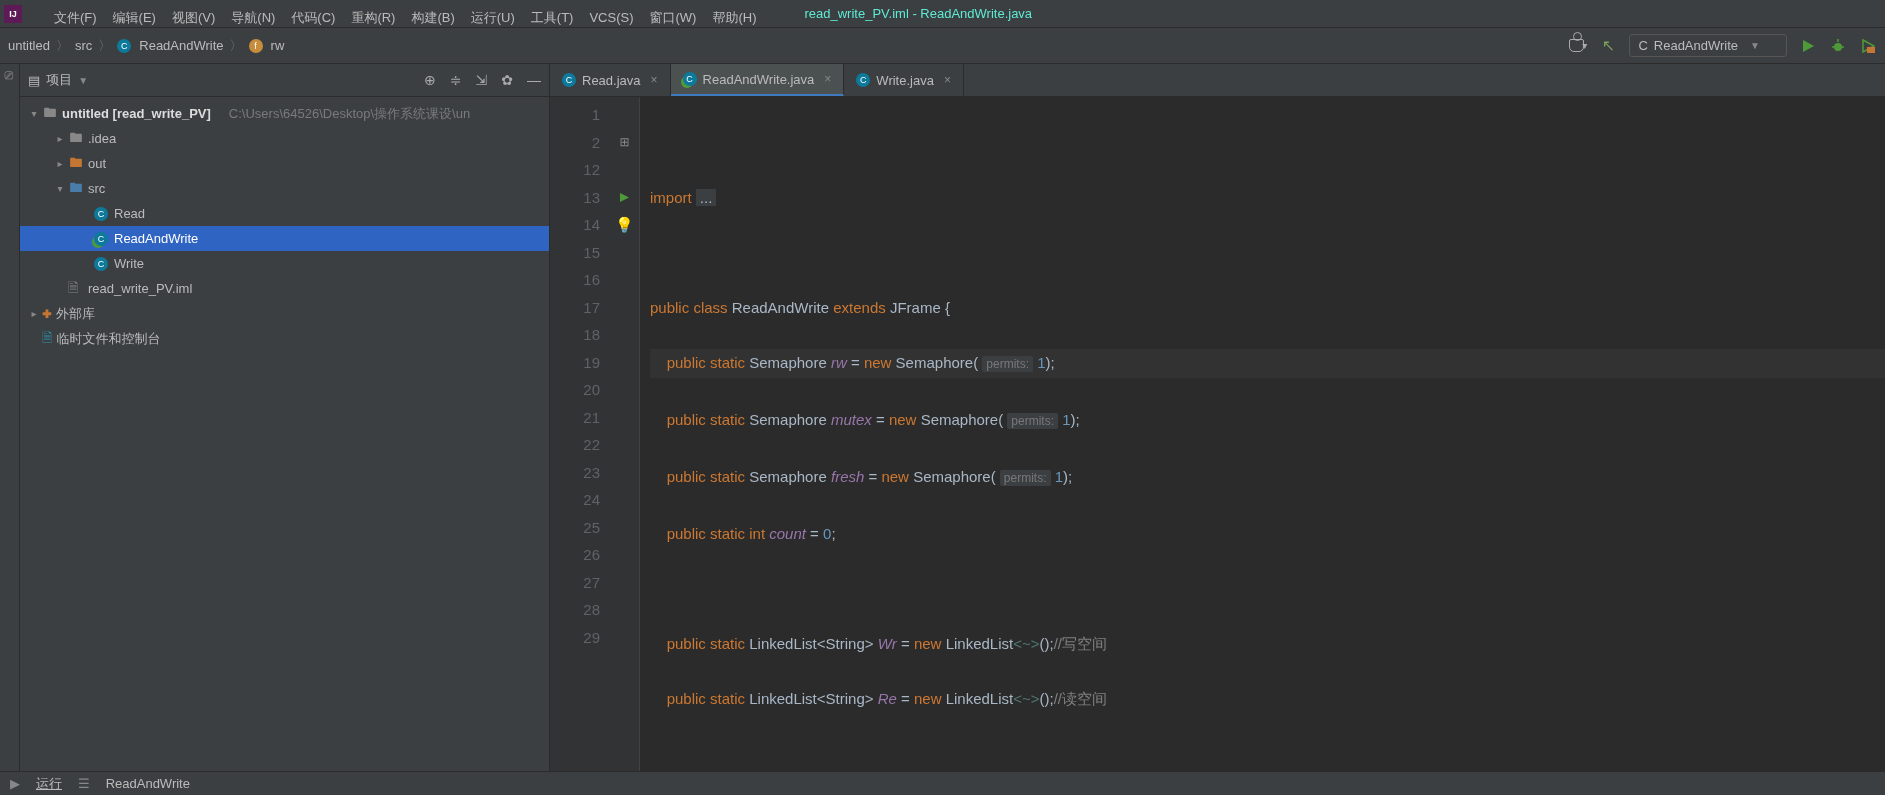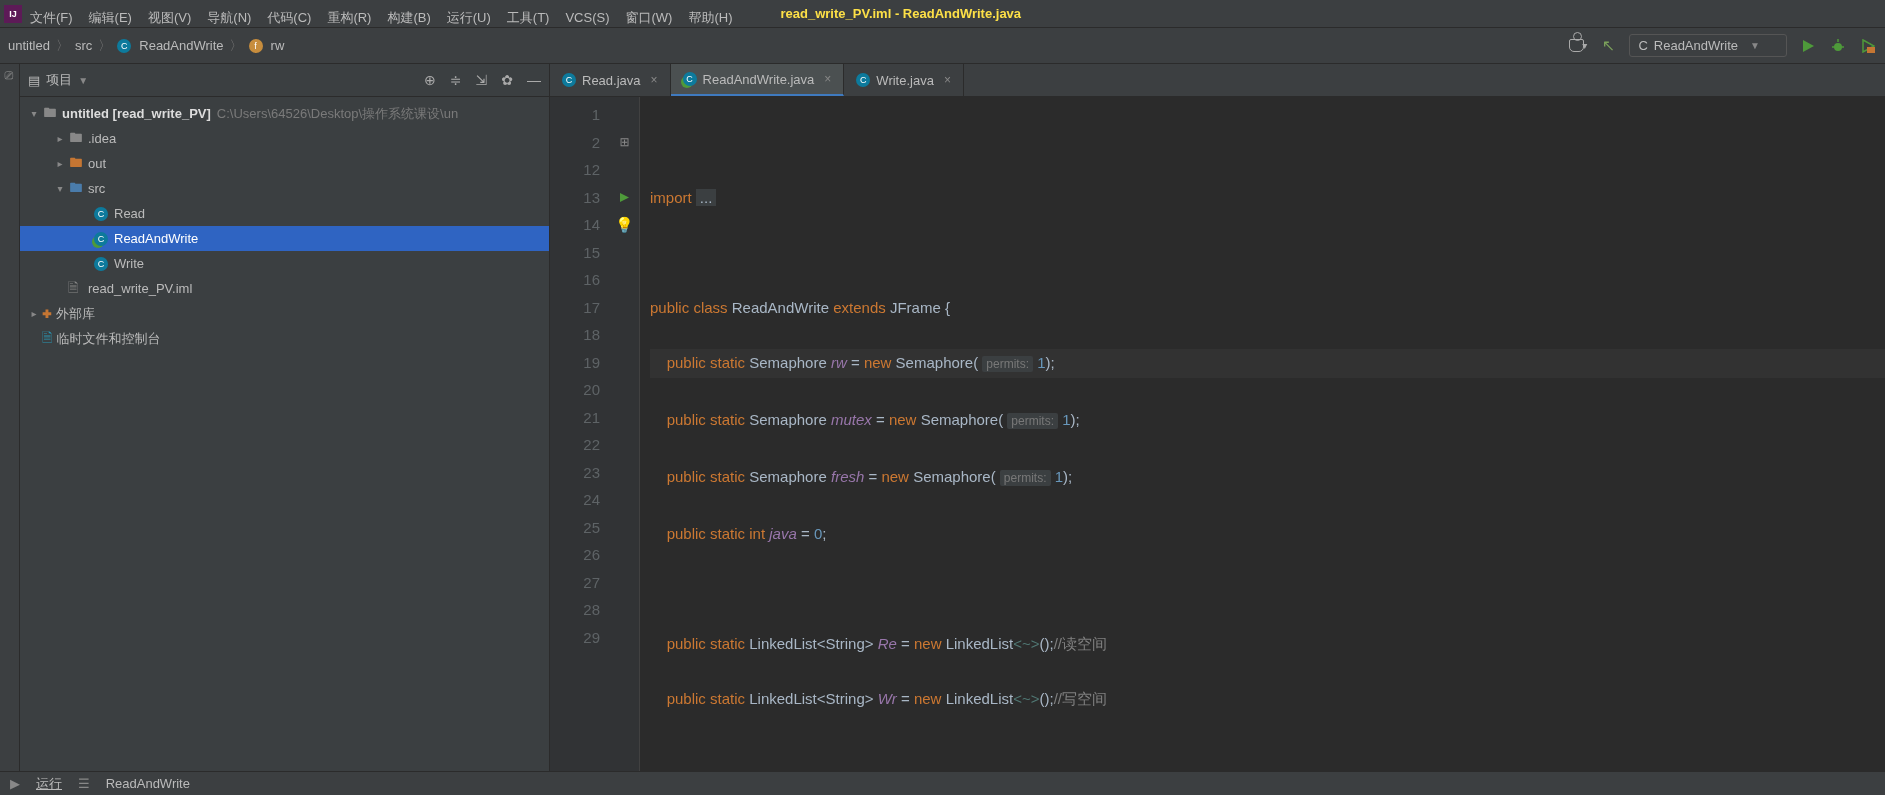--- a/index.html
+++ b/index.html
@@ -1,20 +1,20 @@
 <!DOCTYPE html>
 <html><head>
 <meta charset="utf-8">
 <style>
   * { margin:0; padding:0; box-sizing:border-box; font-family:"Segoe UI","Microsoft YaHei",sans-serif; }
   body { background:#3c3f41; color:#bbbbbb; font-size:13px; overflow:hidden; width:1885px; height:795px; }
   .menubar { height:28px; background:#3c3f41; display:flex; align-items:center; padding-left:4px; border-bottom:1px solid #2b2b2b; }
-  .menubar .logo { width:18px; height:18px; background:#5d1a57; margin-right:0; display:flex; align-items:center; justify-content:center; font-size:9px; color:#fff; font-weight:bold; }
+  .menubar .logo { width:18px; height:18px; background:#5d1a57; margin-right:24px; display:flex; align-items:center; justify-content:center; font-size:9px; color:#fff; font-weight:bold; }
   .menubar .menu-item { padding:0 8px; cursor:pointer; color:#bbbbbb;margin-top:8px; }
-  .menubar .title { margin-left:40px; color:#fde047;font-weight:bold; }
+  .menubar .title { margin-left:40px; color:#5eead4; }
   .navbar { height:36px; background:#3c3f41; display:flex; align-items:center; justify-content:space-between; padding:0 8px; border-bottom:1px solid #2b2b2b; }
   .breadcrumb { display:flex; align-items:center; gap:4px; }
   .breadcrumb .crumb { color:#bbbbbb; cursor:pointer; }
   .breadcrumb .sep { color:#777; margin:0 2px; }
   .breadcrumb .cls-icon { width:14px; height:14px; border-radius:50%; background:#0d7a9c; display:inline-flex; align-items:center; justify-content:center; color:#fff; font-size:9px; margin-right:4px; }
   .breadcrumb .fld-icon { width:14px; height:14px; border-radius:50%; background:#c78d3d; display:inline-flex; align-items:center; justify-content:center; color:#fff; font-size:9px; margin-right:4px; }
   .nav-right { display:flex; align-items:center; gap:12px; }
   .nav-right .config-select { border:1px solid #555; background:#3c3f41; padding:3px 26px 3px 8px; display:flex; align-items:center; gap:6px; border-radius:3px; cursor:pointer; }
   .nav-right .ico-btn { width:18px; height:18px; cursor:pointer; display:flex; align-items:center; justify-content:center; }
   .main { display:flex; height:calc(100% - 64px - 24px); }
@@ -27,21 +27,21 @@
   .tree { padding:4px 0; overflow:auto; flex:1; }
   .tree .row { display:flex; align-items:center; height:25px; padding-left:6px; cursor:pointer; white-space:nowrap; }
   .tree .row.sel { background:#2f64c2; color:#fff; }
   .tree .arrow { width:16px; text-align:center; color:#888; font-size:10px; }
   .tree .foldicon { width:16px; height:14px; display:inline-flex; align-items:center; justify-content:center; margin-right:4px; }
   .tree .folder { color:#888; }
   .tree .folder.out { color:#c57633; }
   .tree .folder.src { color:#4a7cab; }
   .tree .clsicon { width:14px; height:14px; border-radius:50%; background:#0d7a9c; display:inline-flex; align-items:center; justify-content:center; color:#fff; font-size:9px; margin-right:6px; }
   .tree .clsicon.run { box-shadow: -3px 3px 0 -1px #4e9a3a; }
-  .tree .dim { color:#7a7a7a; margin-left:6px; }
+  .tree .dim { color:#7a7a7a; margin-left:18px; }
   .editor { flex:1; background:#2b2b2b; display:flex; flex-direction:column; }
   .tabs { height:33px; display:flex; align-items:stretch; background:#3c3f41; border-bottom:1px solid #2b2b2b;}
   .tab { display:flex; align-items:center; padding:0 12px; gap:6px; color:#bbbbbb; cursor:pointer; border-right:1px solid #2b2b2b; }
   .tab.active { background:#4b5051; border-bottom:2px solid #3f7abf; }
   .tab .close { color:#888; font-size:12px; margin-left:4px; }
   .tab .tab-cls-icon { width:14px; height:14px; border-radius:50%; background:#0d7a9c; display:inline-flex; align-items:center; justify-content:center; color:#fff; font-size:9px; }
   .code-area { flex:1; display:flex; overflow:auto; }
   .gutter { width:60px; background:#313335; text-align:right; padding:4px 10px 4px 0; color:#5e6366; font-family:Consolas,monospace; font-size:15px; line-height:27.5px; }
   .icon-gutter { width:30px; background:#313335; padding-top:4px; font-family:Consolas,monospace; line-height:27.5px; border-right:1px solid #414141;}
   .icon-gutter .row { height:27.5px; display:flex; align-items:center; justify-content:center; }
@@ -256,24 +256,24 @@
           </div>
       </div>
       <div class="code">
 <div class="line"> </div>
 <div class="line"><span class="kw">import</span> <span style="background:#3b3f41;padding:0 4px"><span>...</span></span></div>
 <div class="line"> </div>
 <div class="line"><span class="kw">public</span> <span class="kw">class</span> <span class="cls">ReadAndWrite</span> <span class="kw">extends</span> <span class="cls">JFrame</span> {</div>
 <div class="line cur">    <span class="kw">public</span> <span class="kw">static</span> <span class="cls">Semaphore</span> <span class="var">rw</span> = <span class="kw">new</span> <span class="cls">Semaphore(</span> <span class="hint">permits:</span> <span class="num">1</span>);</div>
 <div class="line">    <span class="kw">public</span> <span class="kw">static</span> <span class="cls">Semaphore</span> <span class="var">mutex</span> = <span class="kw">new</span> <span class="cls">Semaphore(</span> <span class="hint">permits:</span> <span class="num">1</span>);</div>
 <div class="line">    <span class="kw">public</span> <span class="kw">static</span> <span class="cls">Semaphore</span> <span class="var">fresh</span> = <span class="kw">new</span> <span class="cls">Semaphore(</span> <span class="hint">permits:</span> <span class="num">1</span>);</div>
-<div class="line">    <span class="kw">public</span> <span class="kw">static</span> <span class="kw">int</span> <span class="var">java</span> = <span class="num">0</span>;</div>
+<div class="line">    <span class="kw">public</span> <span class="kw">static</span> <span class="kw">int</span> <span class="var">count</span> = <span class="num">0</span>;</div>
 <div class="line"> </div>
+<div class="line">    <span class="kw">public</span> <span class="kw">static</span> <span class="cls">LinkedList&lt;String&gt;</span> <span class="var">Wr</span> = <span class="kw">new</span> <span class="cls">LinkedList</span><span class="type-param">&lt;~&gt;</span>();<span class="cmt">//写空间</span></div>
 <div class="line">    <span class="kw">public</span> <span class="kw">static</span> <span class="cls">LinkedList&lt;String&gt;</span> <span class="var">Re</span> = <span class="kw">new</span> <span class="cls">LinkedList</span><span class="type-param">&lt;~&gt;</span>();<span class="cmt">//读空间</span></div>
-<div class="line">    <span class="kw">public</span> <span class="kw">static</span> <span class="cls">LinkedList&lt;String&gt;</span> <span class="var">Wr</span> = <span class="kw">new</span> <span class="cls">LinkedList</span><span class="type-param">&lt;~&gt;</span>();<span class="cmt">//写空间</span></div>
 
 
 
 
 
 
 
 
       </div>
     </div>

